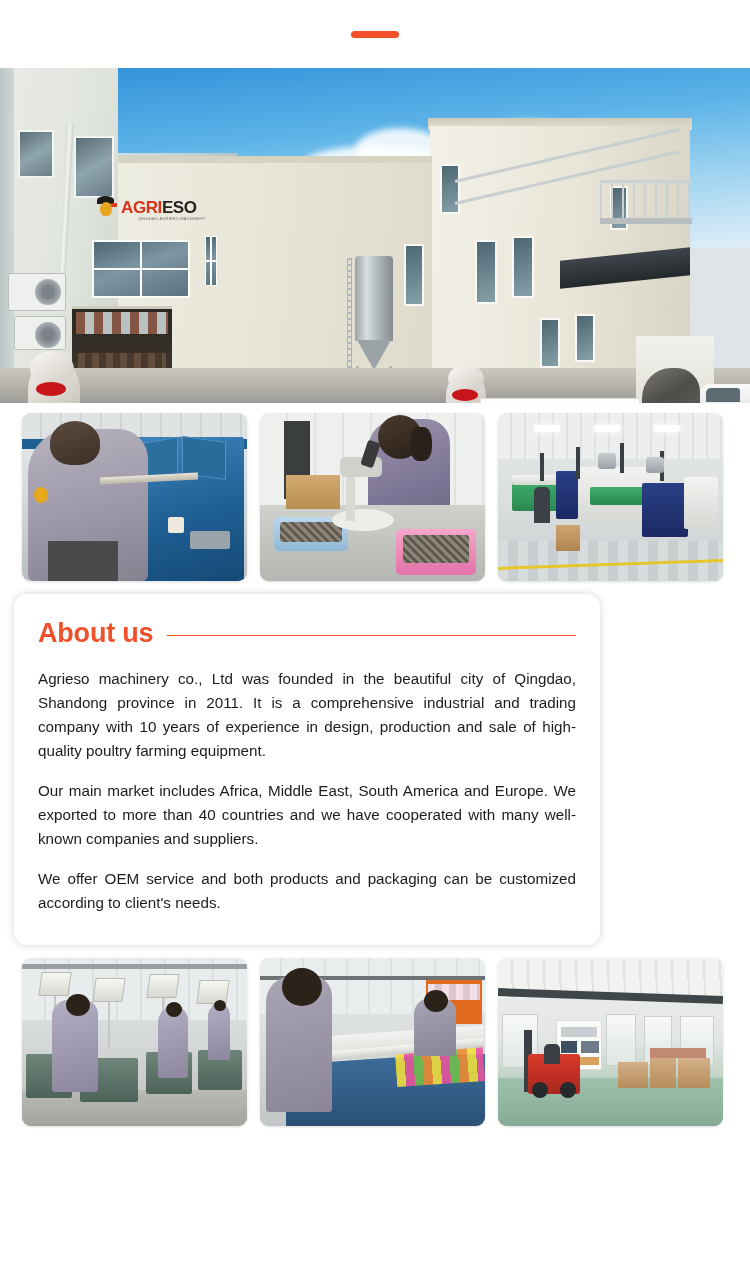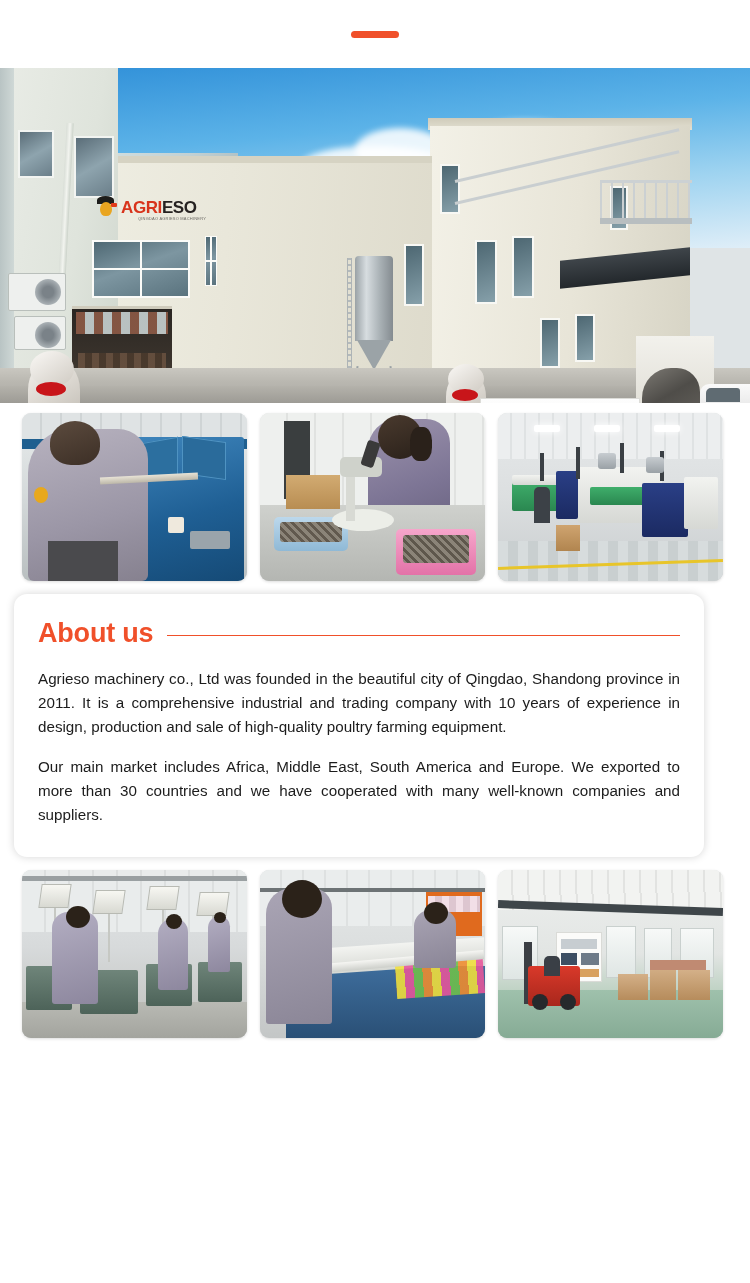--- a/index.html
+++ b/index.html
@@ -416,21 +416,21 @@
   .t6-floor { position:absolute; left:0; top:120px; width:225px; height:48px; background: linear-gradient(180deg,#9fc1ac,#86ab95); }
   .t6-forklift { position:absolute; left:30px; top:96px; width:52px; height:40px; background: linear-gradient(180deg,#d9392a,#a8271c); border-radius:3px; }
   .t6-mast { position:absolute; left:26px; top:72px; width:8px; height:62px; background:#3b3f44; }
   .t6-wheel { position:absolute; width:16px; height:16px; background:#26292c; border-radius:50%; }
   .t6-driver { position:absolute; left:46px; top:86px; width:16px; height:20px; background:#3a3f46; border-radius:5px 5px 0 0; }
   .t6-crate { position:absolute; background: linear-gradient(180deg,#d4b088,#b68c5c); }
 
   
   .about-card {
     margin: 13px 14px 0 14px;
-    width: 690px;
+    width: 586px;
     background: #ffffff;
     border-radius: 13px;
     box-shadow: 0 0 9px rgba(0,0,0,0.17);
     padding: 26px 24px 30px 24px;
     position: relative;
   }
   .about-head {
     display: flex;
     align-items: center;
     gap: 14px;
@@ -622,21 +622,22 @@
 
   </div>
 
   <div class="about-card">
     <div class="about-head">
       <div class="about-title" style="color:#f0502a">About us</div>
       <div class="about-rule" style="background:#f0502a"></div>
     </div>
     <div class="about-body">
       <p>Agrieso machinery co., Ltd was founded in the beautiful city of Qingdao, Shandong province in 2011. It is a comprehensive industrial and trading company with 10 years of experience in design, production and sale of high-quality poultry farming equipment.</p>
-      <p>Our main market includes Africa, Middle East, South America and Europe. We exported to more than 30 countries and we have cooperated with many well-known companies and suppliers.</p>
+      <p>Our main market includes Africa, Middle East, South America and Europe. We exported to more than 40 countries and we have cooperated with many well-known companies and suppliers.</p>
+      <p>We offer OEM service and both products and packaging can be customized according to client's needs.</p>
     </div>
   </div>
 
   <div class="thumb-row" style="margin-top:13px">
 
     <div class="thumb">
       <div class="t4-bg"></div>
       <div class="t4-wall"></div>
       <div class="t4-beam"></div>
       <div class="t4-floor"></div>

